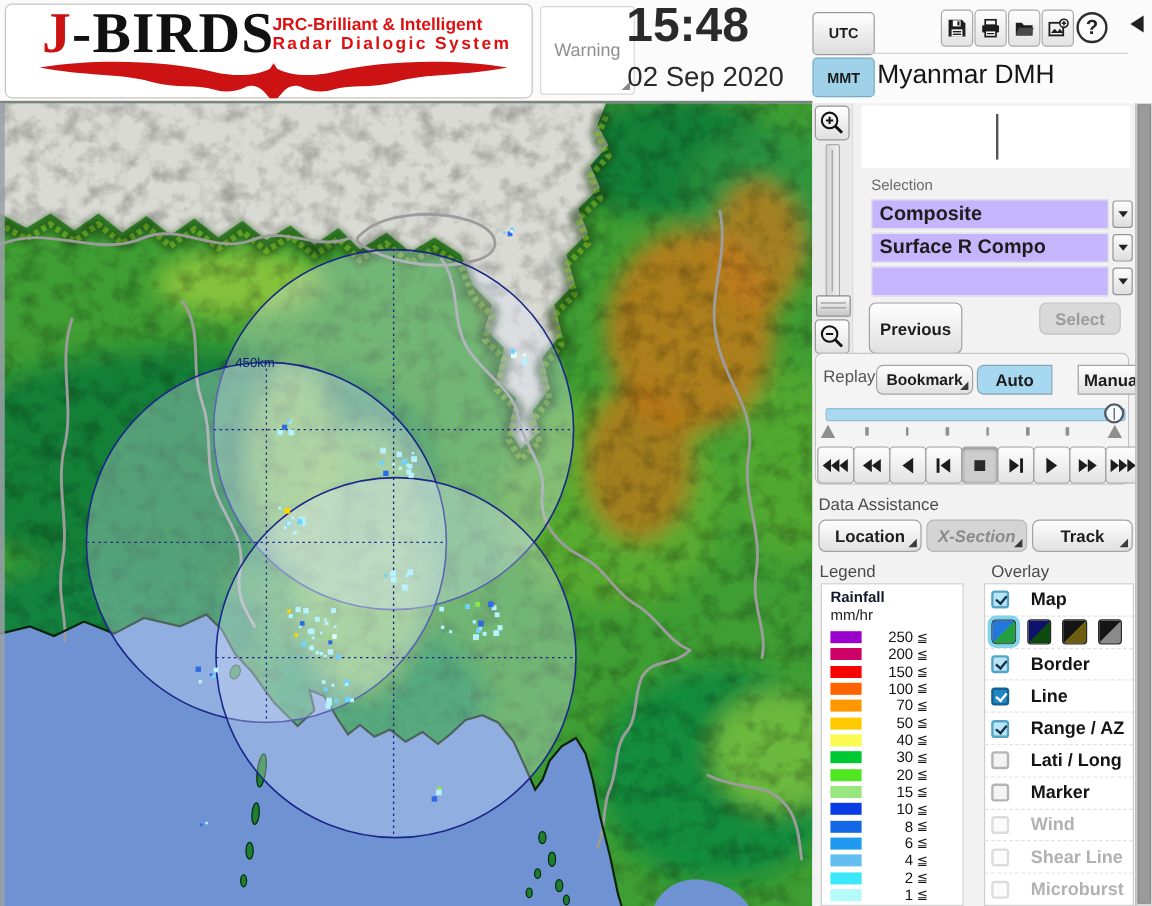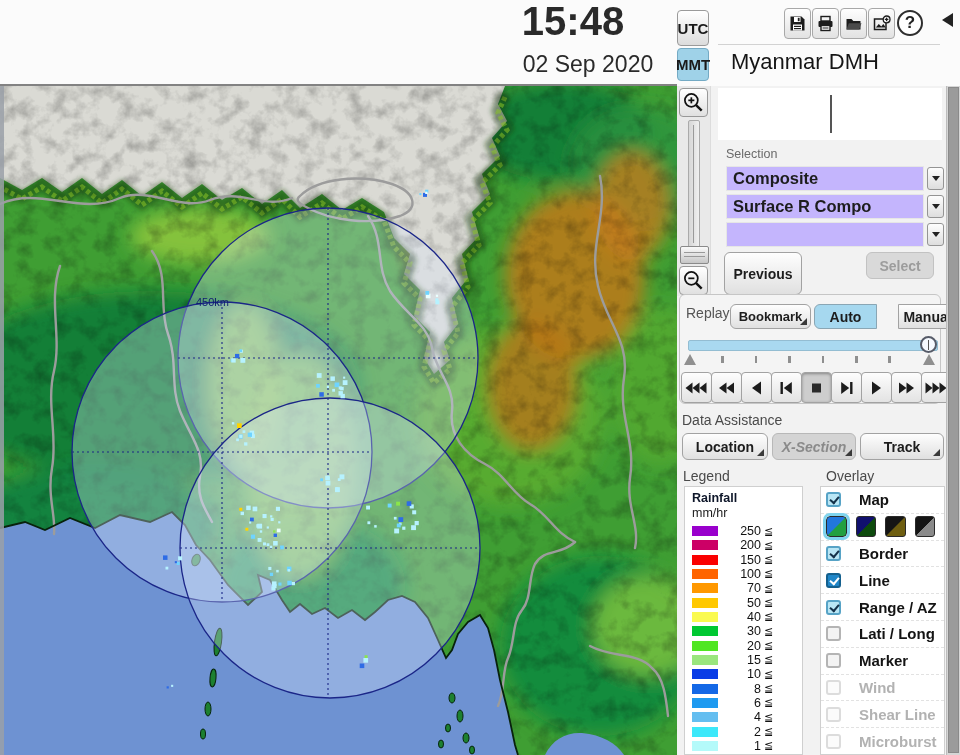--- a/index.html
+++ b/index.html
@@ -19,22 +19,22 @@
   .eagle{position:absolute;left:24px;top:45px;width:398px;height:33px;}
   .warn-btn{position:absolute;left:450px;top:5px;width:77px;height:72px;background:#fff;
         border:1px solid #d8d8d8;border-radius:3px;color:#8f8f8f;font-size:15px;
         display:flex;align-items:center;justify-content:center;}
   .warn-corner{position:absolute;right:3px;bottom:3px;width:0;height:0;
         border-left:7px solid transparent;border-bottom:7px solid #8a8a8a;}
   .clock-time{position:absolute;left:505px;top:-1px;width:136px;text-align:center;
         font-size:40px;font-weight:bold;color:#2a2a2a;}
   .clock-date{position:absolute;left:498px;top:51px;width:180px;text-align:center;
         font-size:23px;color:#2a2a2a;}
-  .tz{position:absolute;left:677px;width:32px;border-radius:4px;border:1px solid #9a9a9a;
-        font-size:15px;font-weight:bold;color:#1a1a1a;display:flex;align-items:center;
+  .tz{position:absolute;left:677px;width:52px;border-radius:4px;border:1px solid #9a9a9a;
+        font-size:12px;font-weight:bold;color:#1a1a1a;display:flex;align-items:center;
         justify-content:center;box-sizing:border-box;}
   #tz-utc{top:10px;height:36px;background:linear-gradient(#ffffff,#dcdcdc);}
   #tz-mmt{top:48px;height:33px;background:#9fd2e8;border-color:#74aac4;}
   .tb-btn{position:absolute;top:8px;width:27px;height:31px;border:1px solid #a8a8a8;
         border-radius:4px;background:linear-gradient(#fefefe,#e2e2e2);display:flex;
         align-items:center;justify-content:center;box-sizing:border-box;}
   .help-btn{position:absolute;left:897px;top:10px;width:26px;height:26px;border:2px solid #2e2e2e;
         border-radius:50%;background:#fff;display:flex;align-items:center;justify-content:center;
         font-size:17px;font-weight:bold;color:#222;box-sizing:border-box;}
   .collapse{position:absolute;left:942px;top:13px;width:0;height:0;border-top:7px solid transparent;
@@ -144,21 +144,35 @@
         border:1px solid #8a8a8a;box-sizing:border-box;}
 
   #map{position:absolute;left:0;top:86px;}
 </style>
 </head>
 <body>
 
 <div id="app">
 
   <div class="hdr">
-
+    <div class="logo">
+      <div class="logo-title"><span class="j">J</span><span>-BIRDS</span></div>
+      <div class="tagline">
+        <div class="t1">JRC-Brilliant &amp; Intelligent</div>
+        <div class="t2">Radar Dialogic System</div>
+      </div>
+      <svg class="eagle" viewBox="0 0 400 36" preserveAspectRatio="none">
+        <path d="M4,8 C48,0 108,1 150,12 C170,17 186,15 197,9 L200,4 L203,9 C214,15 230,17 250,12 C292,1 352,0 396,8 C358,16 330,13 302,21 C282,27 264,23 250,28 C242,31 232,30 224,26 C218,23 212,25 208,30 L203,36 L197,36 L192,30 C188,25 182,23 176,26 C168,30 158,31 150,28 C136,23 118,27 98,21 C70,13 42,16 4,8 Z" fill="#cc1212"></path>
+      </svg>
+    </div>
+
+    <div class="warn-btn">
+      <span>Warning</span>
+      <span class="warn-corner"></span>
+    </div>
 
     <div class="clock-time">15:48</div>
     <div class="clock-date">02 Sep 2020</div>
 
     <div class="tz" id="tz-utc">UTC</div>
     <div class="tz" id="tz-mmt">MMT</div>
 
     <div class="tb-btn" style="left:784px">
       <svg width="17" height="17" viewBox="0 0 17 17">
           <path d="M1.5,1.5 h11 l3,3 v11 h-14 z" fill="#1d1d1d"></path>

